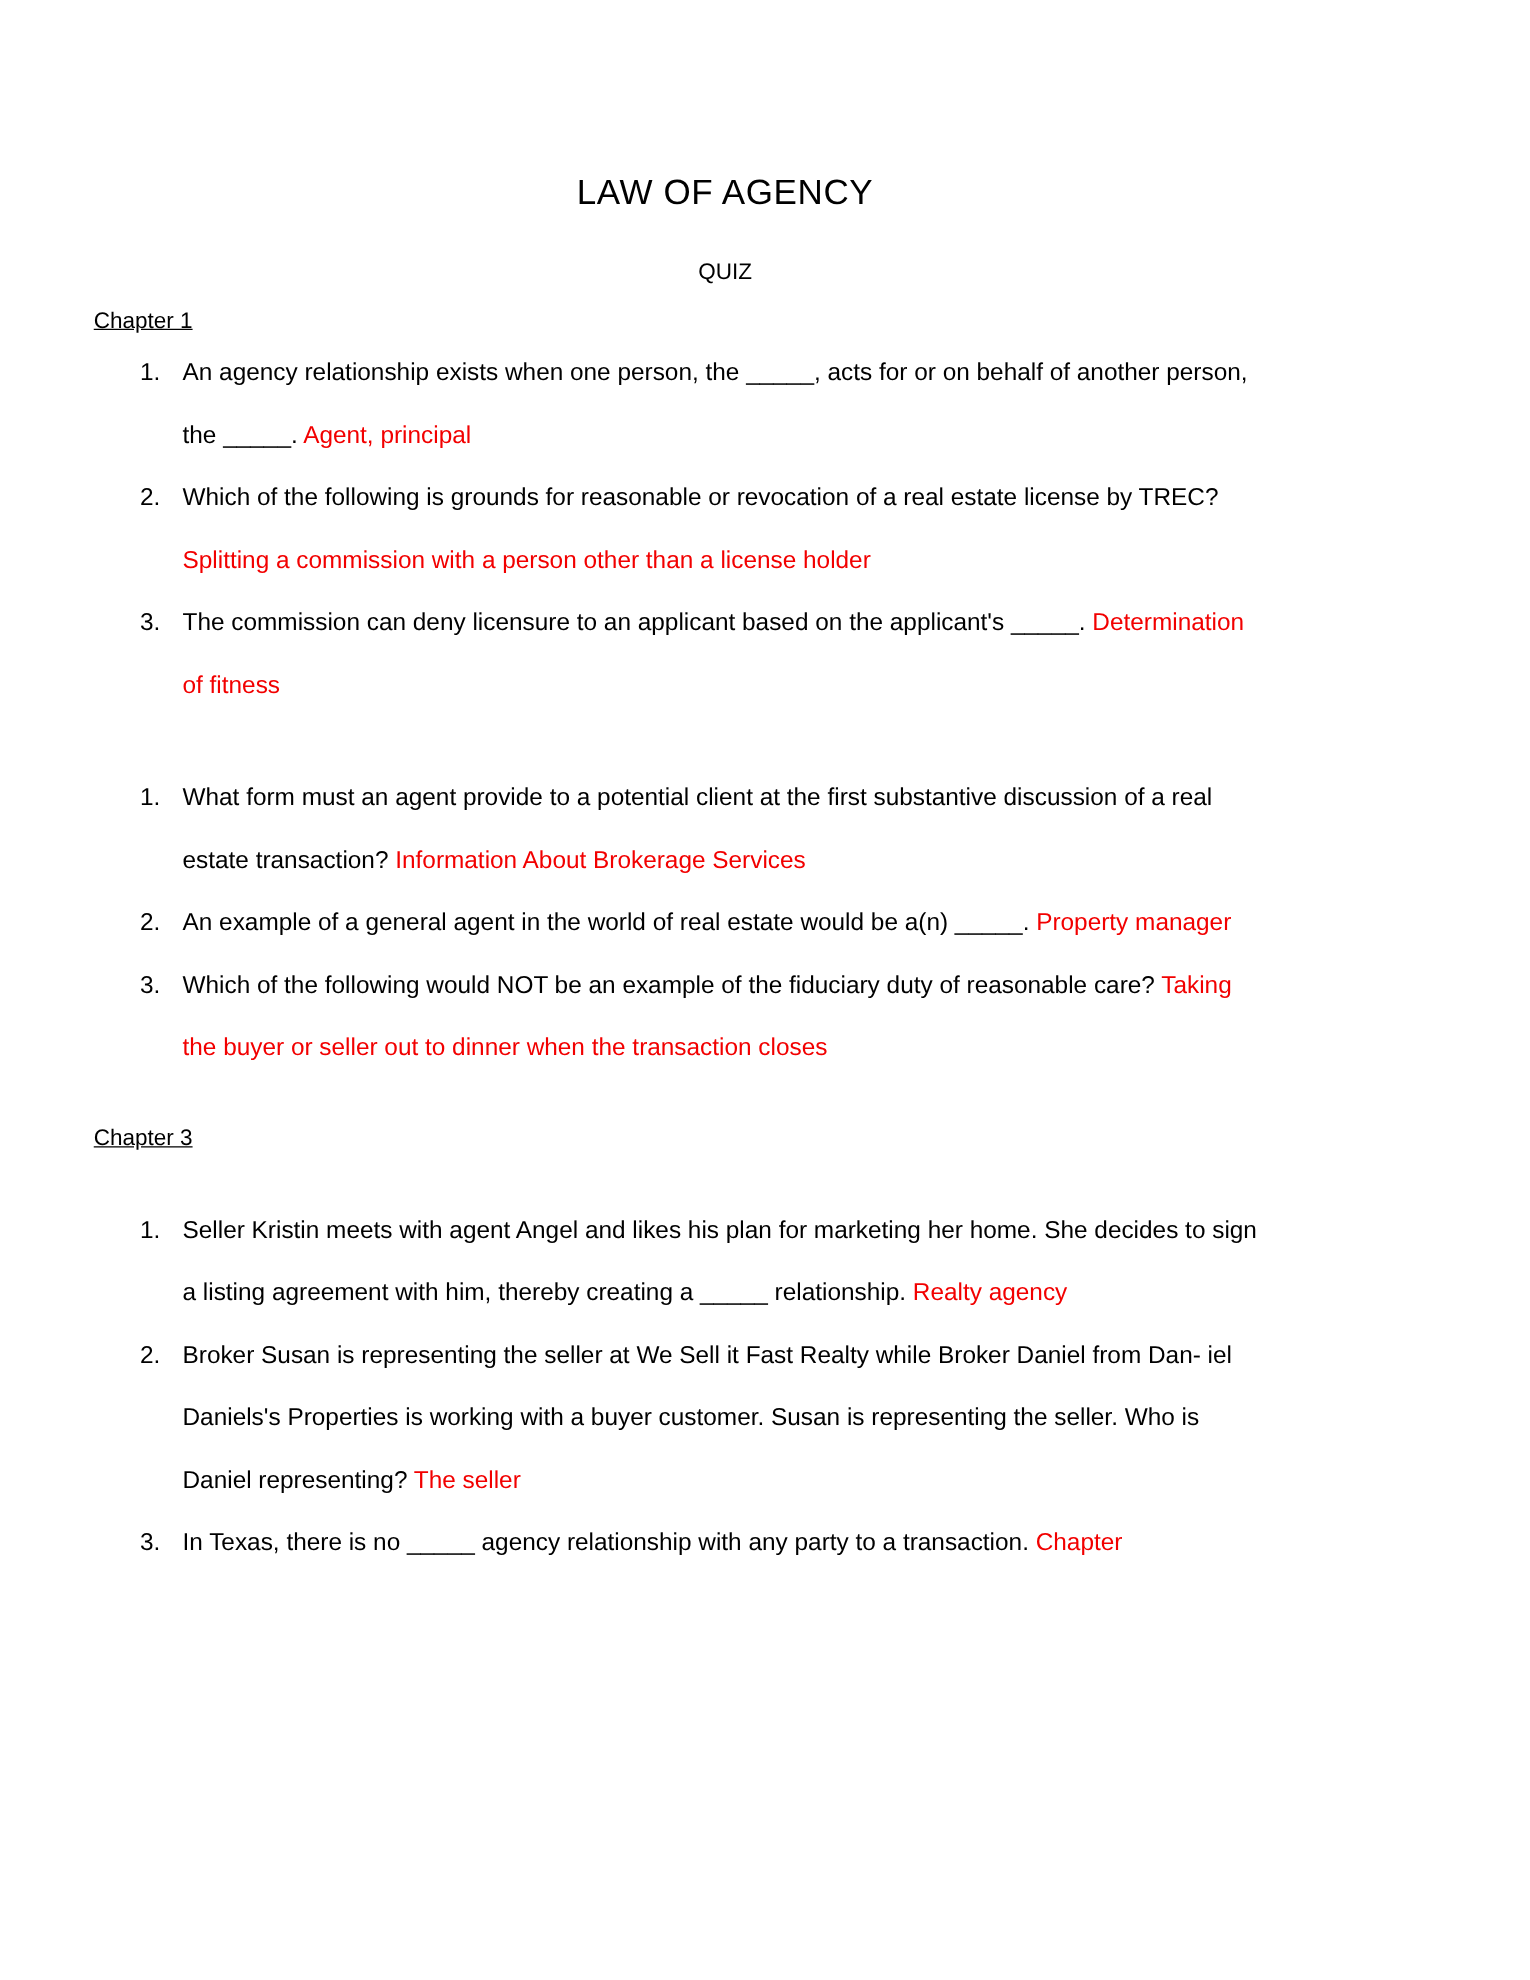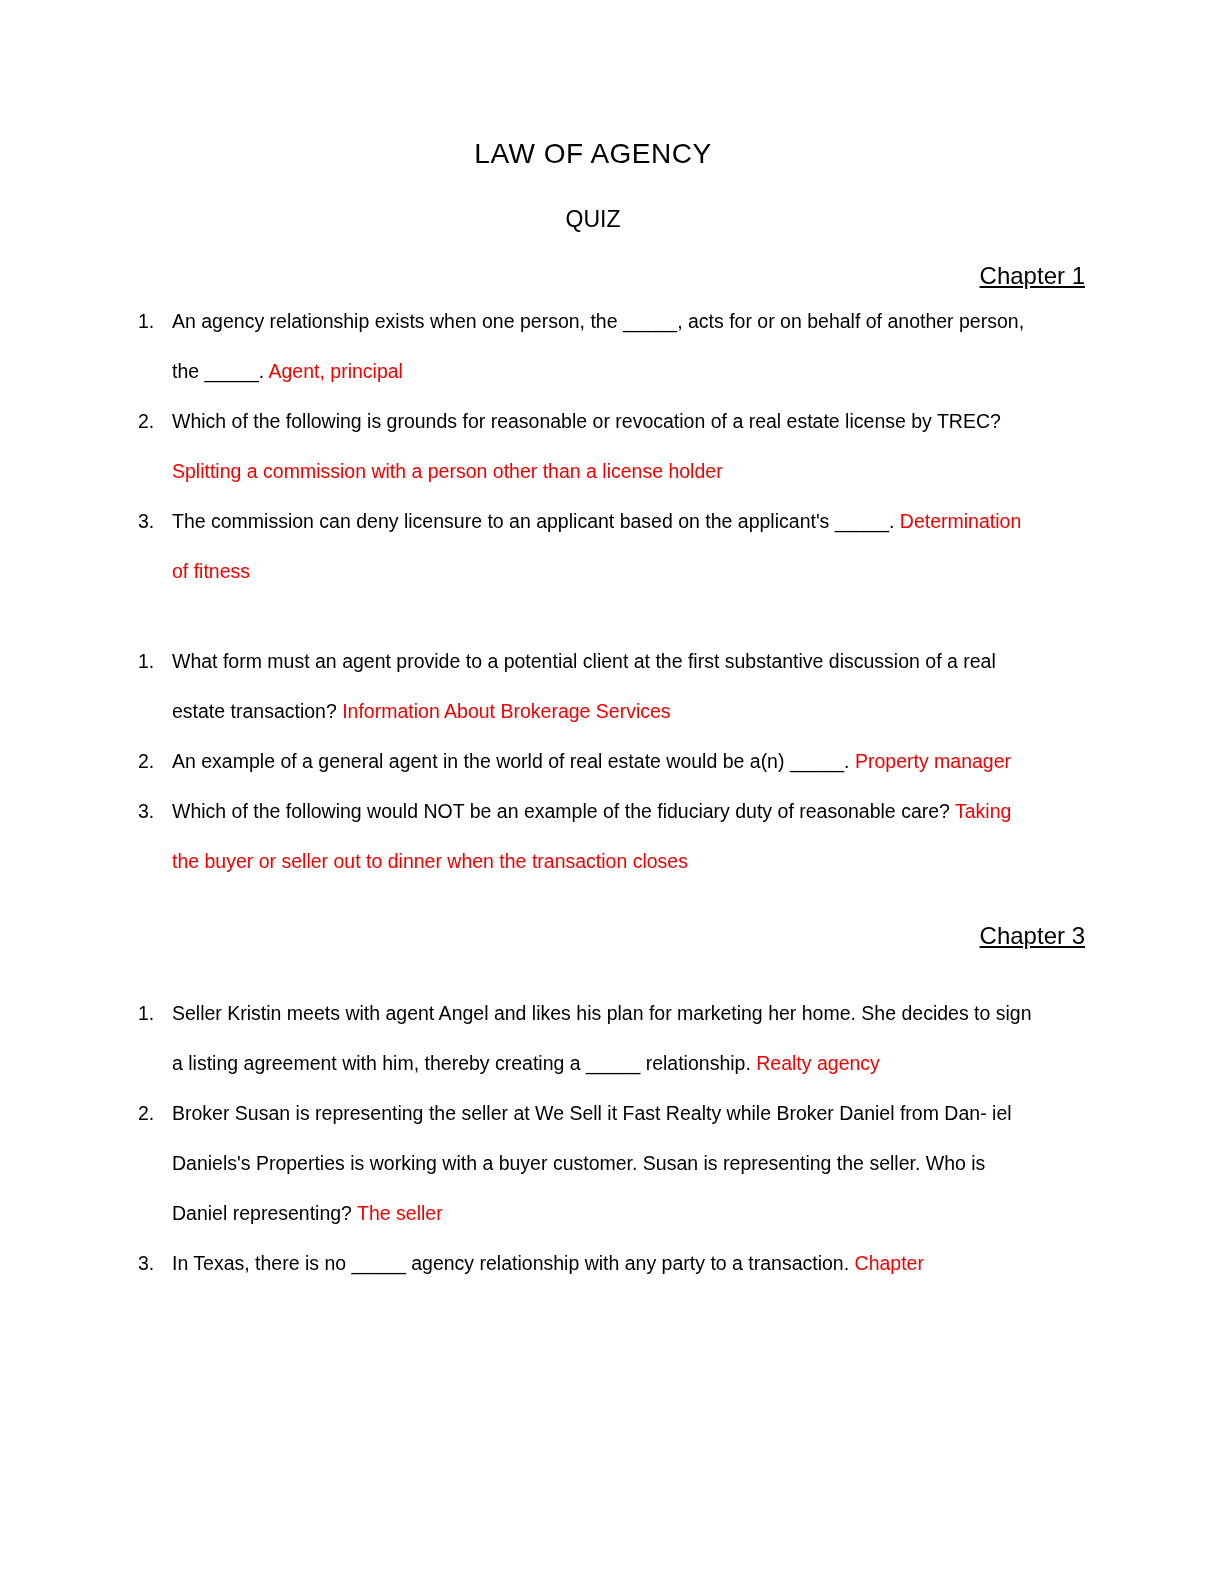--- a/index.html
+++ b/index.html
@@ -5,47 +5,46 @@
   html, body {
     margin: 0;
     padding: 0;
     background: #ffffff;
   }
   .page {
     width: 1224px;
     height: 1584px;
     background: #ffffff;
     box-sizing: border-box;
-    padding: 140px 139px 0 101px;
+    padding: 140px 139px 0 75px;
     font-family: "Liberation Sans", "DejaVu Sans", sans-serif;
     color: #000000;
     overflow: hidden;
   }
   .doc-title {
     margin: 0;
     font-size: 28px;
     font-weight: 400;
     text-align: center;
     line-height: 1;
     letter-spacing: 0.5px;
   }
   .doc-subtitle {
     margin: 40px 0 0 0;
-    font-size: 23px;
+    font-size: 18px;
     font-weight: 400;
     text-align: center;
     line-height: 1;
   }
   .chapter-heading {
-    margin: 33px 0 0 0;
-    font-size: 24px;
+    margin: 21px 0 0 0;
+    font-size: 18px;
     font-weight: 400;
     text-decoration: underline;
     line-height: 1;
-    text-align: right;
   }
   .chapter + .chapter .chapter-heading {
     margin-top: 38px;
   }
   ol.questions {
     list-style: none;
     margin: 8px 0 0 0;
     padding: 0;
     font-size: 19.5px;
     line-height: 50px;

